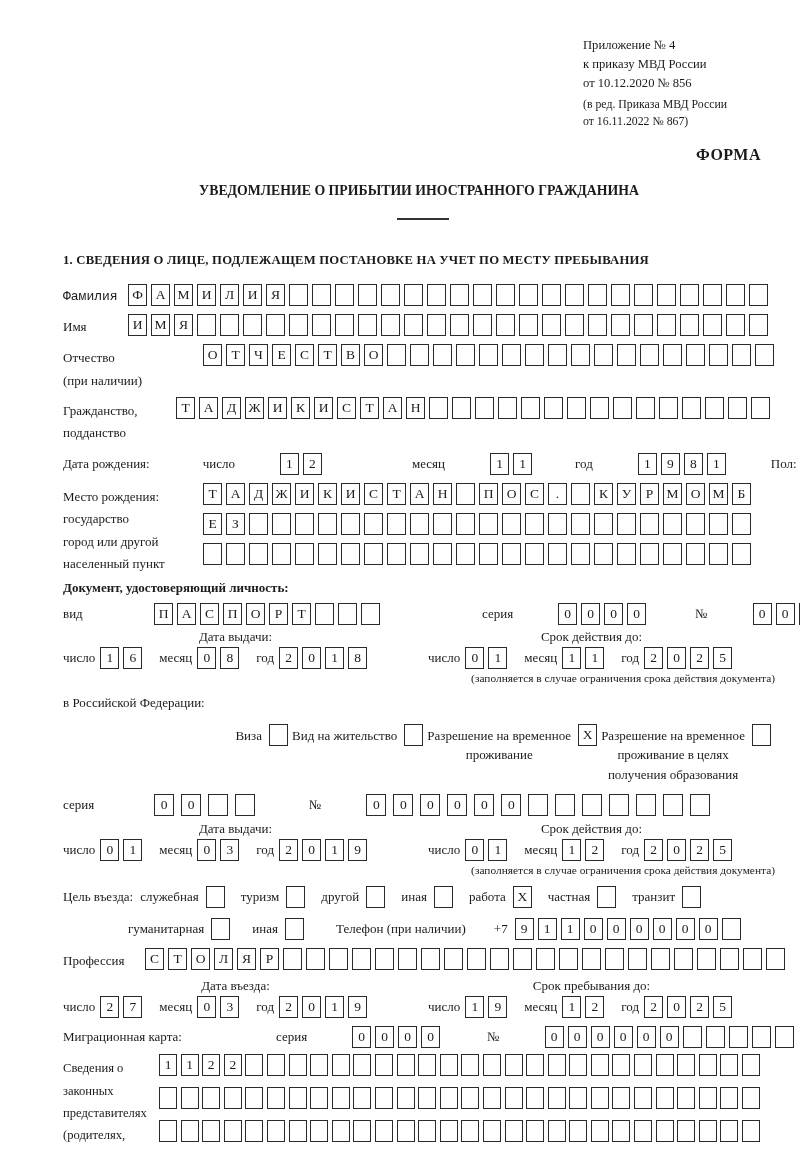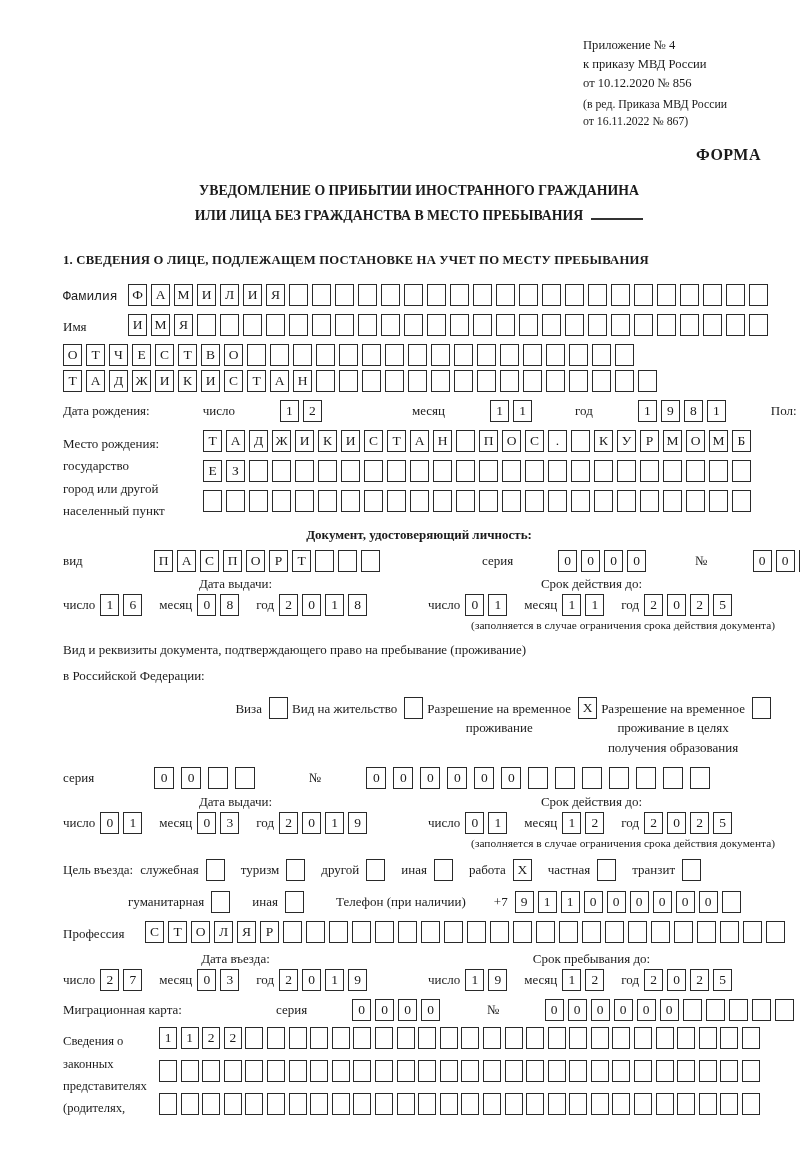--- a/index.html
+++ b/index.html
@@ -22,21 +22,21 @@
   .lbl2{line-height:1.7;padding-top:2px;}
   .boxrow{display:flex;flex:none;}
   .cbox{width:19px;height:22px;border:1.8px solid #2a2a2a;margin-right:4px;display:flex;
         align-items:center;justify-content:center;font-size:13.5px;flex:none;box-sizing:border-box;background:#fff;}
   .tight .cbox{width:18px;margin-right:3.6px;}
   .wide .cbox{width:20px;margin-right:7px;}
   .inlinerow{display:flex;align-items:center;flex-wrap:nowrap;gap:39px;}
   .inlinerow .t{margin-right:6px;flex:none;}
   .gap8{width:8px;flex:none;} .gap20{width:20px;flex:none;}
 
-  .doc-heading{text-align:center;font-weight:bold;font-size:13px;margin:4px 0 7px 0;}
+  .doc-heading{text-align:left;font-weight:bold;font-size:13px;margin:4px 0 7px 0;}
 
   .daterow{display:flex;margin:4px 0 2px 0;}
   .datecol{flex:none;}
   .datecol.left{width:345px;}
   .datecol.right{flex:1;}
   .datetitle{text-align:center;font-size:13px;margin-bottom:2px;}
   .datefields{display:flex;align-items:center;}
   .datefields .t{margin-right:5px;flex:none;}
   .dgrp{display:flex;align-items:center;margin-right:13px;}
   .note{font-size:11.4px;text-align:right;margin-top:3px;}
@@ -64,21 +64,21 @@
       <div class="ref-sub">
         <div>(в ред. Приказа МВД России</div>
         <div>от 16.11.2022 № 867)</div>
       </div>
     </div>
 
     <div class="form-label">ФОРМА</div>
 
     <div class="title">
       <div>УВЕДОМЛЕНИЕ О ПРИБЫТИИ ИНОСТРАННОГО ГРАЖДАНИНА</div>
-      <div><span>ИЛИ ЛИЦА БЕЗ ГРАЖДАНСТВА В МЕСТО ПРЕБЫВАНИЯ</span><span class="blank-line"></span></div>
+      <div><span class="blank-line"></span></div>
     </div>
 
     <div class="sec-heading">1. СВЕДЕНИЯ О ЛИЦЕ, ПОДЛЕЖАЩЕМ ПОСТАНОВКЕ НА УЧЕТ ПО МЕСТУ ПРЕБЫВАНИЯ</div>
 
     <div class="formarea">
 
       <div class="frow">
         <div class="flabel lbl2" style="width:65px;font-family:Liberation Mono, monospace;">Фамилия</div>
         <div class="boxrow">
             <span class="cbox">Ф</span>
@@ -140,20 +140,24 @@
             <span class="cbox"></span>
             <span class="cbox"></span>
             <span class="cbox"></span>
             <span class="cbox"></span>
             <span class="cbox"></span>
             <span class="cbox"></span>
           </div>
       </div>
 
       <div class="frow" style="margin-bottom:4px;">
+        <div class="flabel" style="width:140px;line-height:1.75;">
+          <div>Отчество</div>
+          <div>(при наличии)</div>
+        </div>
         <div class="boxrow">
             <span class="cbox">О</span>
             <span class="cbox">Т</span>
             <span class="cbox">Ч</span>
             <span class="cbox">Е</span>
             <span class="cbox">С</span>
             <span class="cbox">Т</span>
             <span class="cbox">В</span>
             <span class="cbox">О</span>
             <span class="cbox"></span>
@@ -170,20 +174,24 @@
             <span class="cbox"></span>
             <span class="cbox"></span>
             <span class="cbox"></span>
             <span class="cbox"></span>
             <span class="cbox"></span>
             <span class="cbox"></span>
           </div>
       </div>
 
       <div class="frow" style="margin-bottom:8px;">
+        <div class="flabel" style="width:113px;line-height:1.75;">
+          <div>Гражданство,</div>
+          <div>подданство</div>
+        </div>
         <div class="boxrow">
             <span class="cbox">Т</span>
             <span class="cbox">А</span>
             <span class="cbox">Д</span>
             <span class="cbox">Ж</span>
             <span class="cbox">И</span>
             <span class="cbox">К</span>
             <span class="cbox">И</span>
             <span class="cbox">С</span>
             <span class="cbox">Т</span>
@@ -408,21 +416,20 @@
                 <span class="cbox">0</span>
                 <span class="cbox">2</span>
                 <span class="cbox">5</span>
               </span>
           </div>
           <div class="note">(заполняется в случае ограничения срока действия документа)</div>
         </div>
       </div>
 
       <div style="margin-top:6px;line-height:2.0;">
-        <div>Вид и реквизиты документа, подтверждающего право на пребывание (проживание)</div>
         <div>в Российской Федерации:</div>
       </div>
 
       <div class="opts">
         <div class="opt">
           <span class="olabel">Виза</span>
           <span class="boxrow">
               <span class="cbox"></span>
             </span>
         </div>

